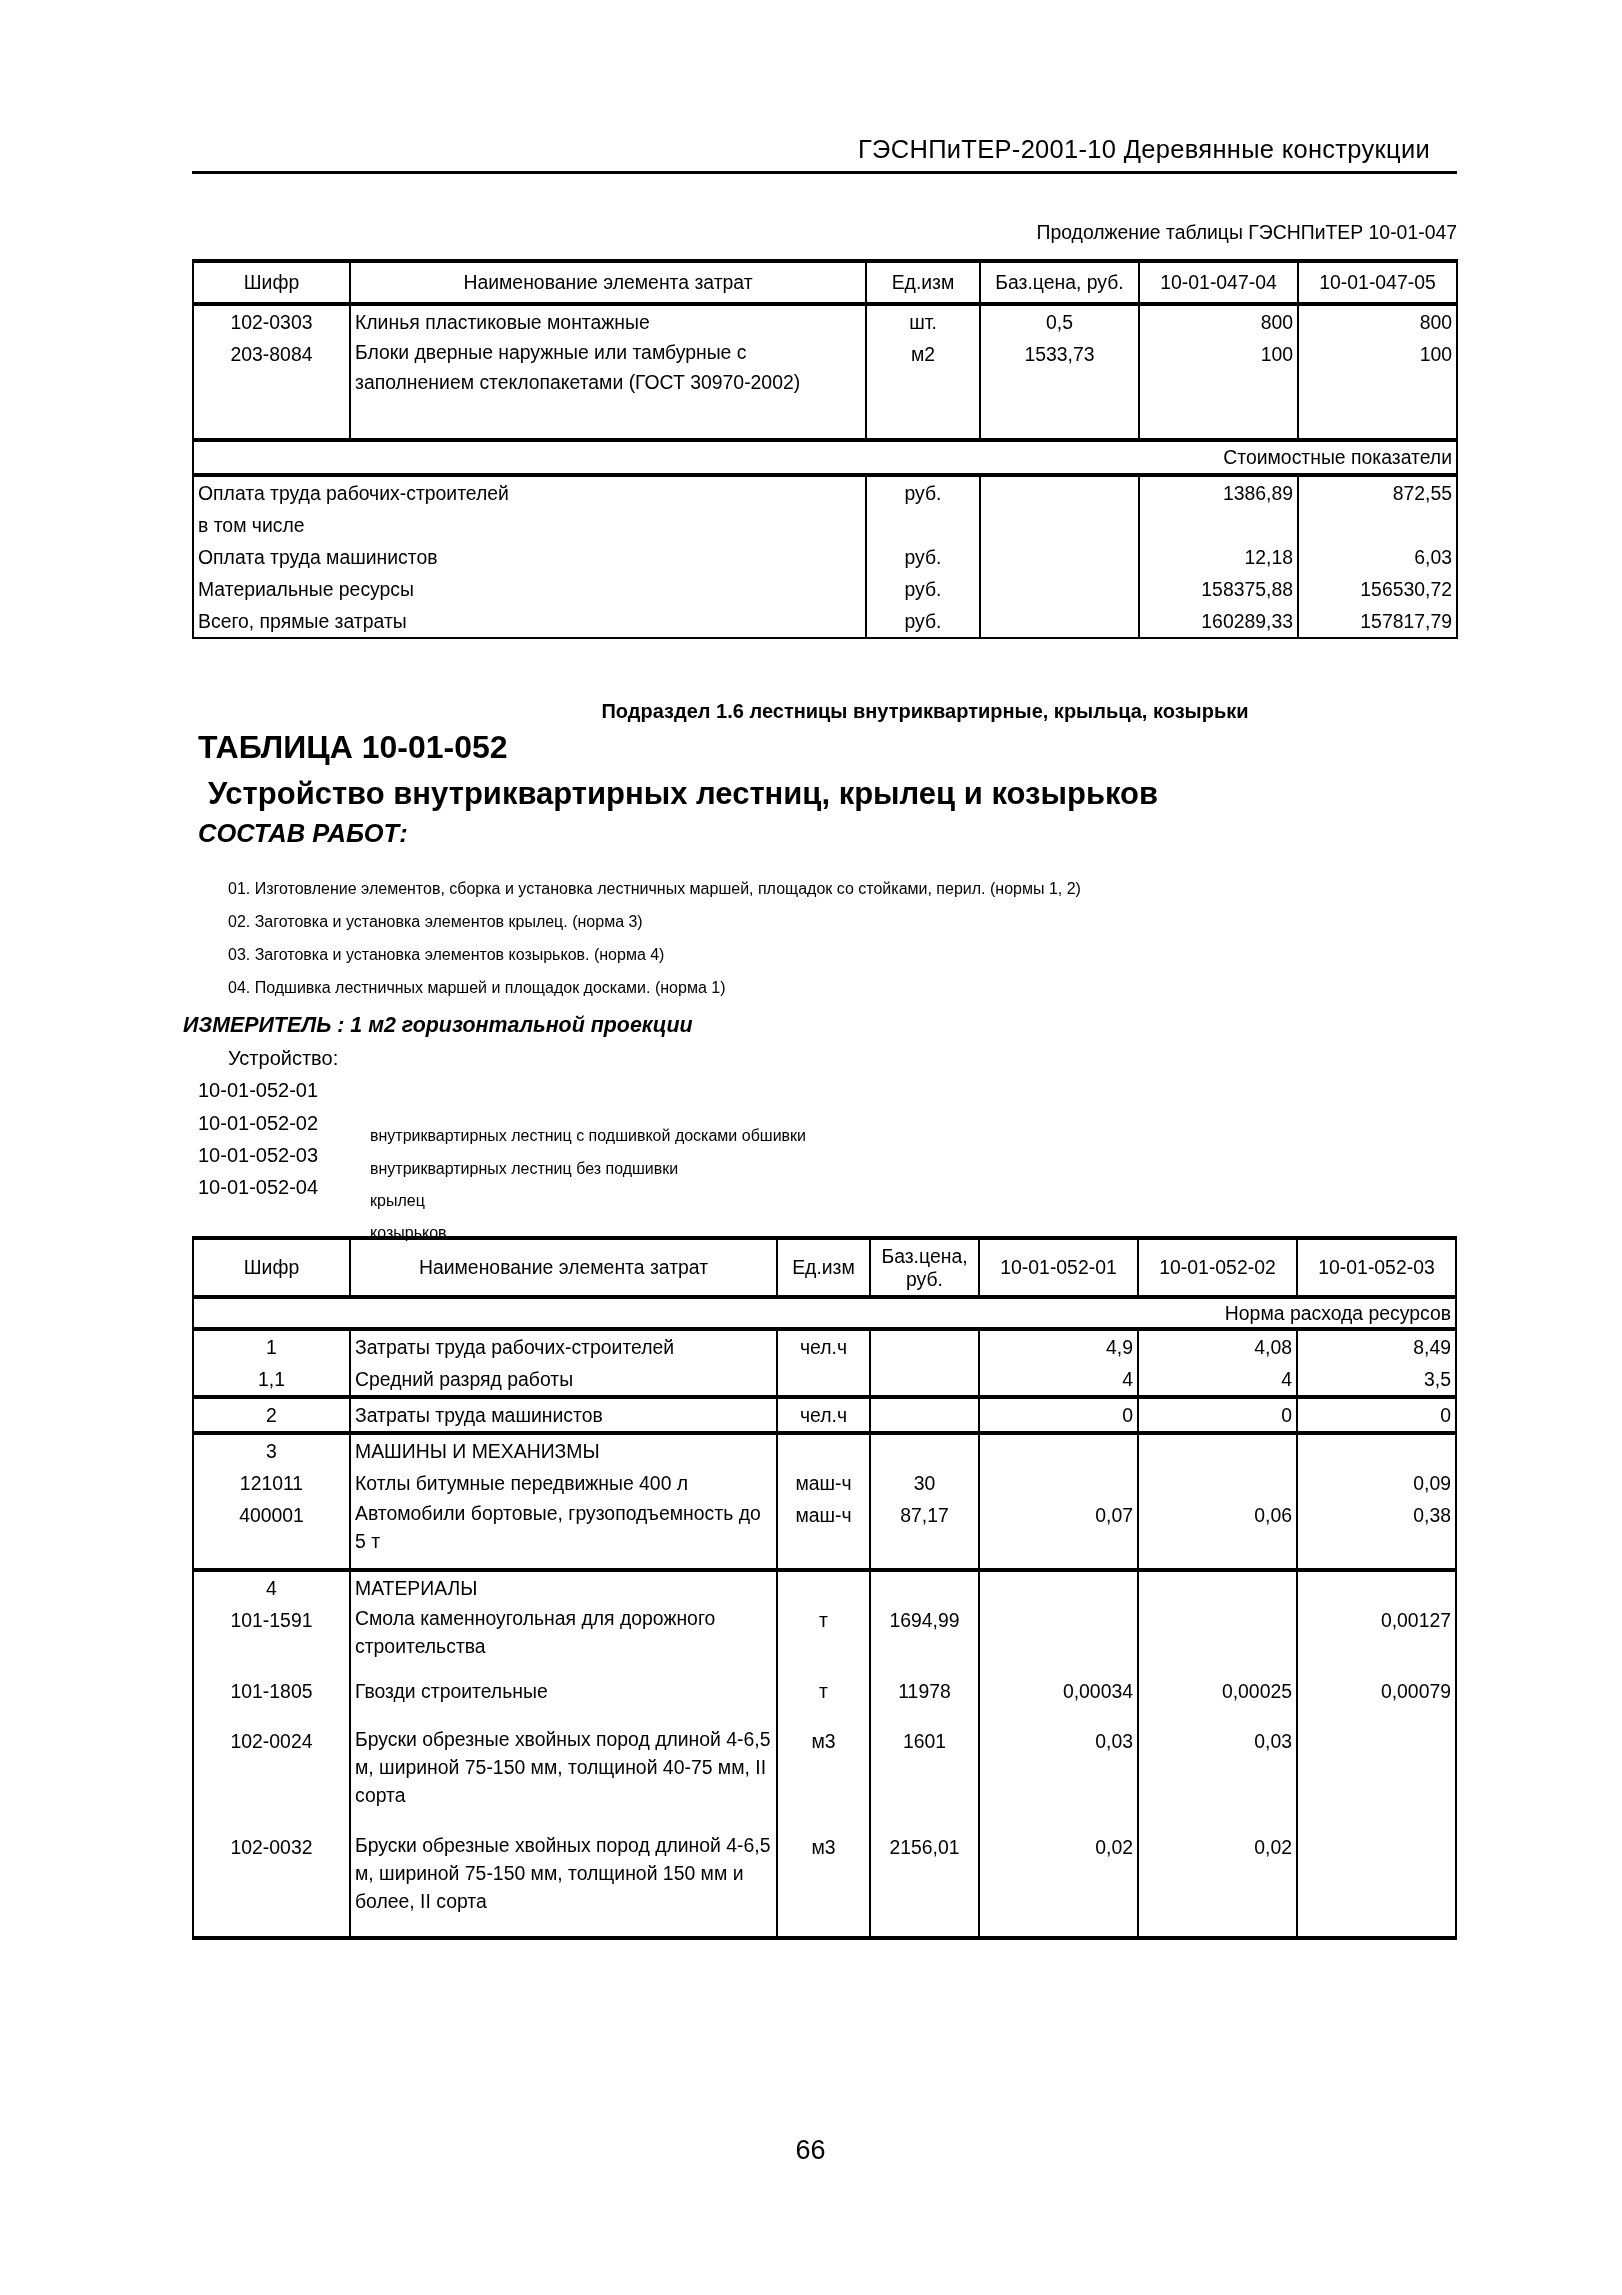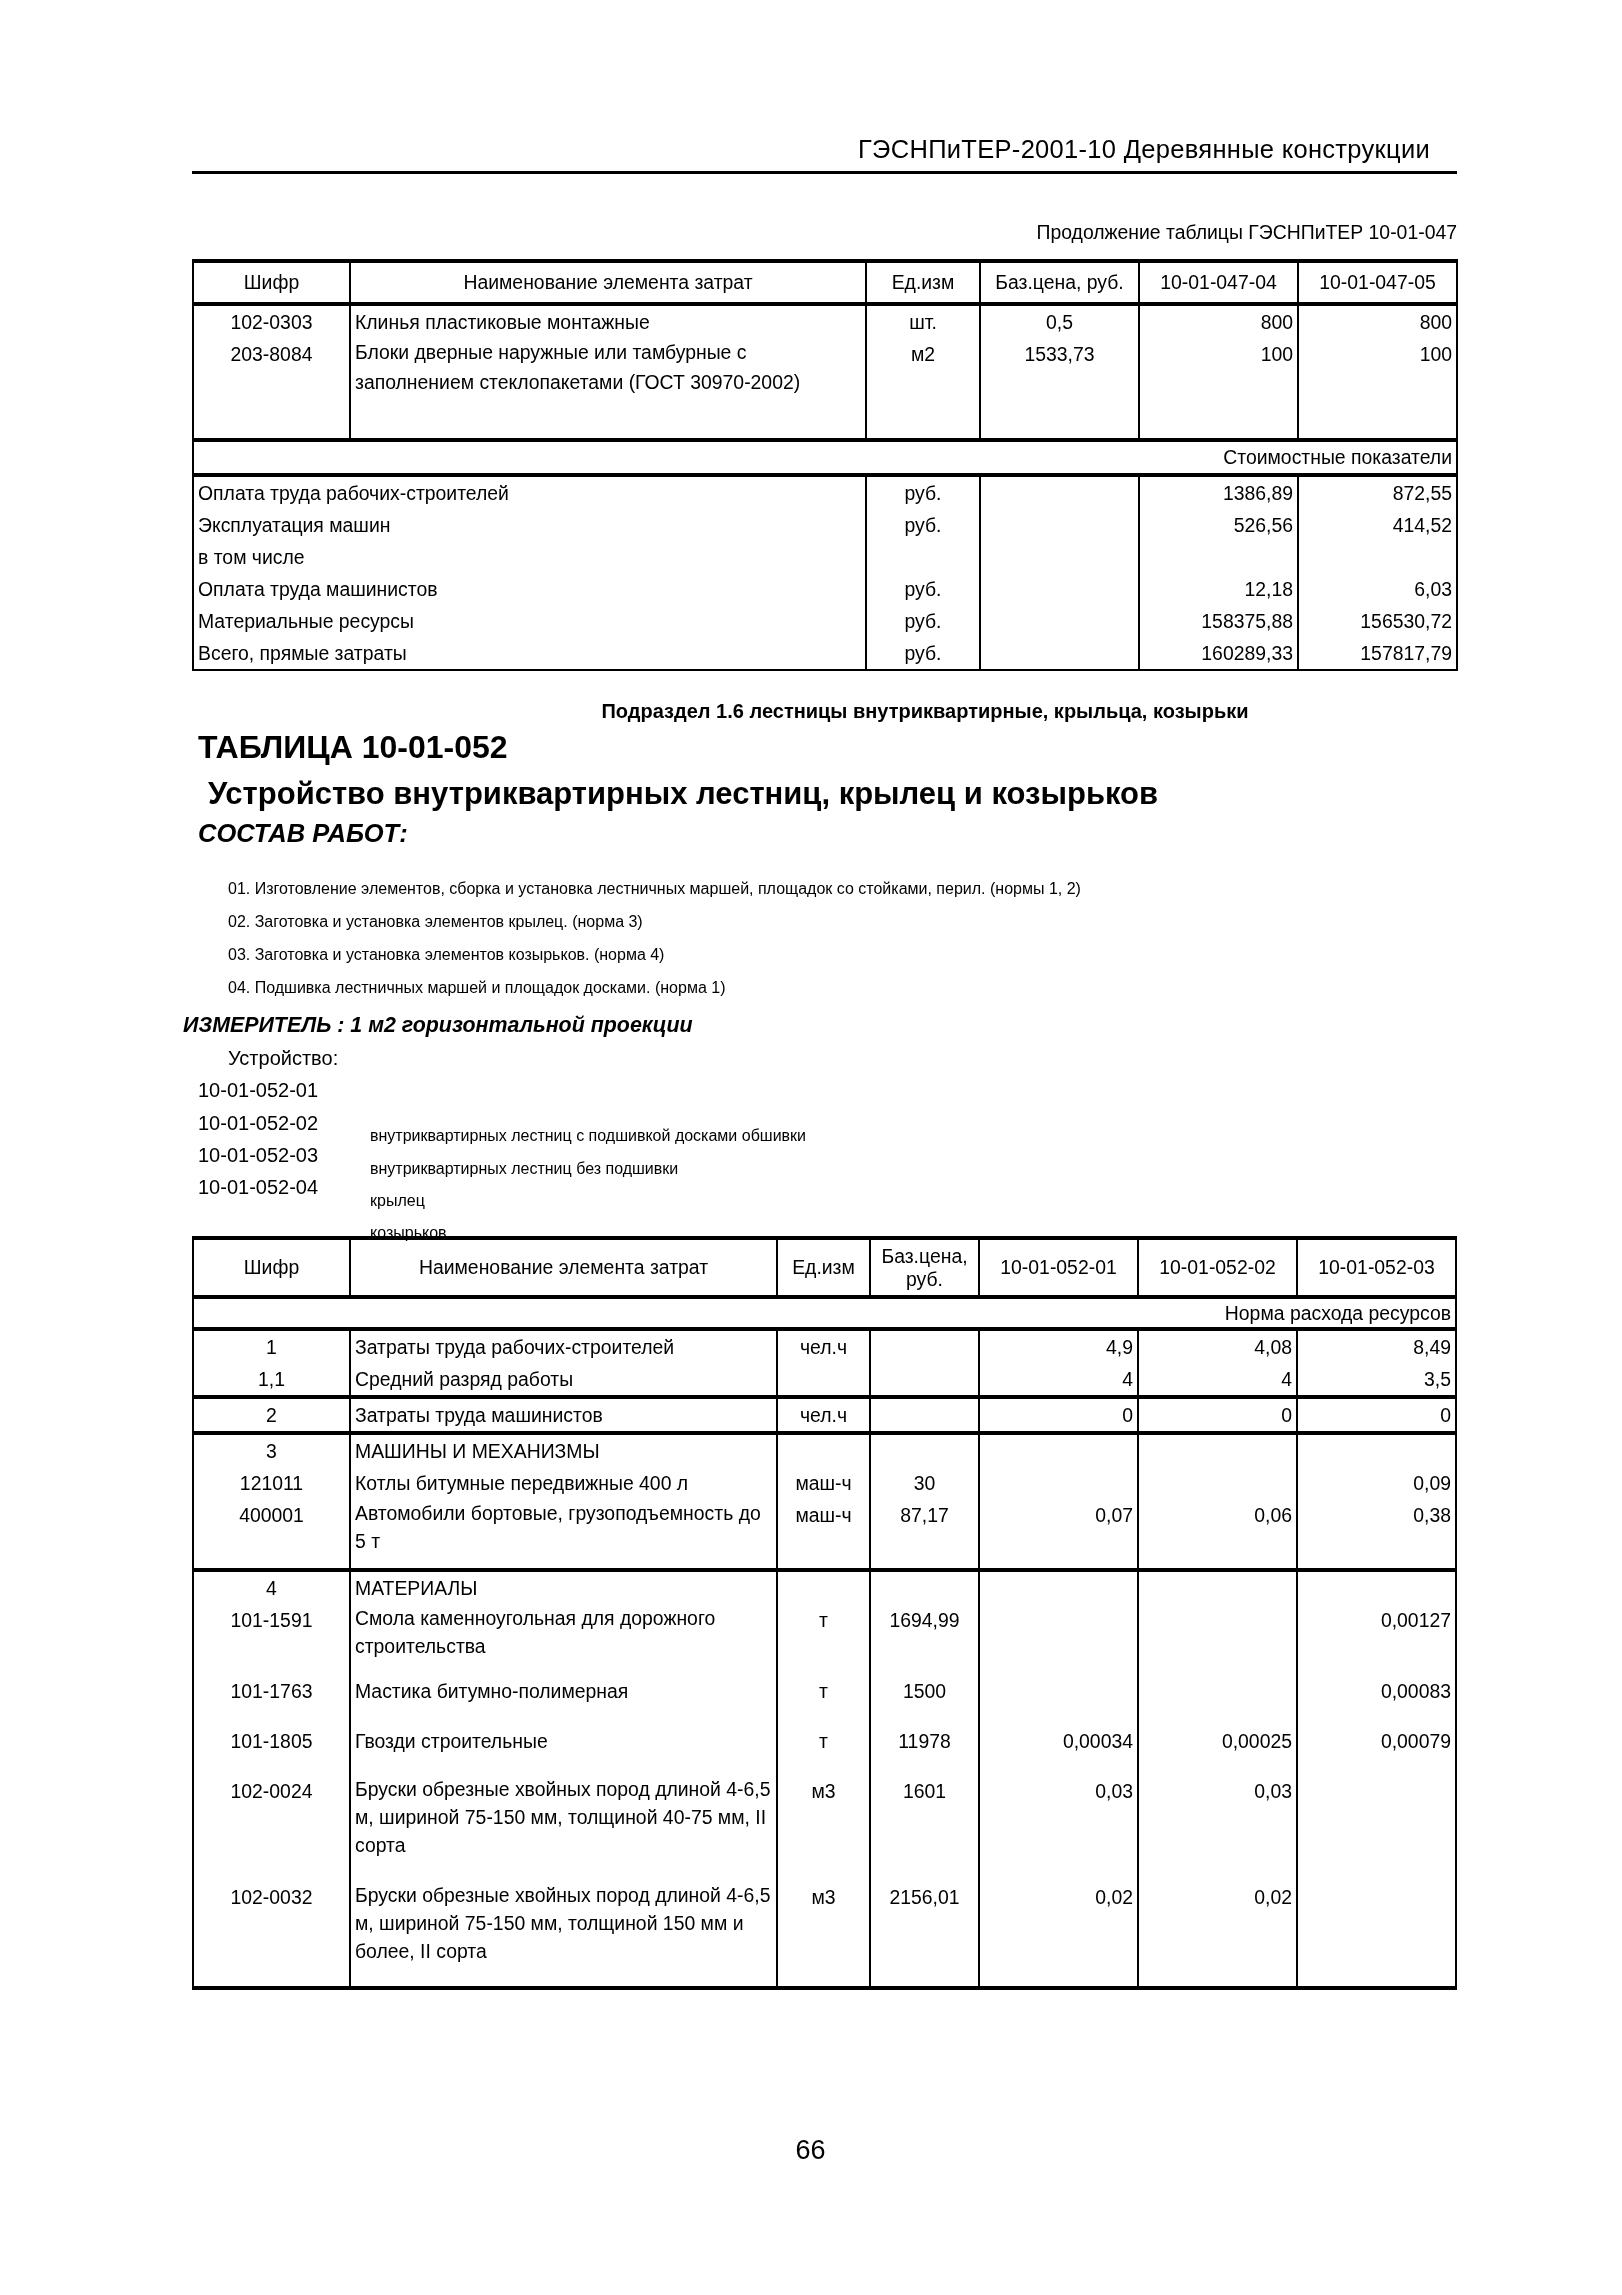--- a/index.html
+++ b/index.html
@@ -74,27 +74,20 @@
     <td colspan="6" class="r" style="line-height:31px; vertical-align:bottom;">Стоимостные показатели</td>
   </tr>
   <tr>
     <td colspan="2" class="b" style="border-right:none;">Оплата труда рабочих-строителей</td>
     <td class="c b">руб.</td>
     <td></td>
     <td class="r b">1386,89</td>
     <td class="r b">872,55</td>
   </tr>
   <tr>
-    <td colspan="2" class="b">Эксплуатация машин</td>
-    <td class="c b">руб.</td>
-    <td></td>
-    <td class="r b">526,56</td>
-    <td class="r b">414,52</td>
-  </tr>
-  <tr>
     <td colspan="2">в том числе</td>
     <td class="c"></td>
     <td></td>
     <td class="r"></td>
     <td class="r"></td>
   </tr>
   <tr>
     <td colspan="2">Оплата труда машинистов</td>
     <td class="c">руб.</td>
     <td></td>
@@ -230,29 +223,20 @@
   <tr style="height:71px;">
     <td class="c">101-1591</td>
     <td style="line-height:28px;">Смола каменноугольная для дорожного строительства</td>
     <td class="c">т</td>
     <td class="c">1694,99</td>
     <td class="r"></td>
     <td class="r"></td>
     <td class="r">0,00127</td>
   </tr>
   <tr style="height:50px;">
-    <td class="c">101-1763</td>
-    <td>Мастика битумно-полимерная</td>
-    <td class="c">т</td>
-    <td class="c">1500</td>
-    <td class="r"></td>
-    <td class="r"></td>
-    <td class="r">0,00083</td>
-  </tr>
-  <tr style="height:50px;">
     <td class="c">101-1805</td>
     <td>Гвозди строительные</td>
     <td class="c">т</td>
     <td class="c">11978</td>
     <td class="r">0,00034</td>
     <td class="r">0,00025</td>
     <td class="r">0,00079</td>
   </tr>
   <tr style="height:106px;">
     <td class="c">102-0024</td>

